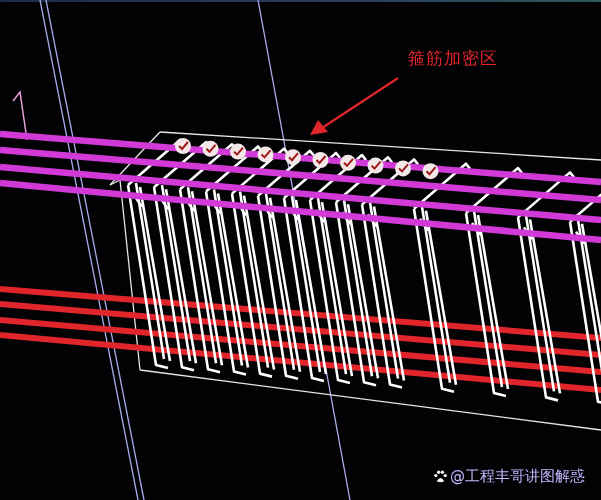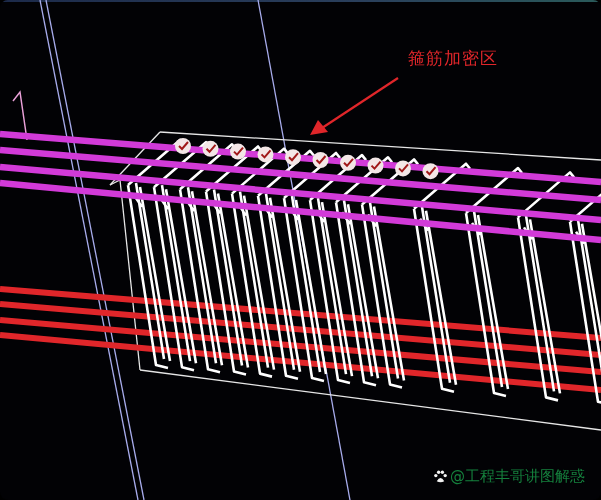--- a/index.html
+++ b/index.html
@@ -3,40 +3,39 @@
   <meta charset="utf-8">
   <style>
     html, body { margin: 0; padding: 0; background: #000; }
     .canvas {
       position: relative;
       width: 601px;
       height: 500px;
       background: #020205;
       overflow: hidden;
       font-family: "DejaVu Sans", sans-serif;
-      border-radius: 8px;
     }
     .top-edge {
       position: absolute; left: 0; top: 0; width: 601px; height: 2px;
       background: linear-gradient(90deg, #1c2a4a, #2a3f5c 60%, #2a5a5a);
     }
     svg.scene { position: absolute; left: 0; top: 0; }
     .annotation-label {
       position: absolute;
       left: 408px; top: 47px;
       font-size: 17px;
       color: #e0262a;
       letter-spacing: 1px;
       font-family: "DejaVu Sans", sans-serif;
     }
     .watermark {
       position: absolute;
       left: 433px; top: 467px;
       font-size: 15px;
-      color: #15803d;
+      color: #c4b5fd;
       display: flex; align-items: center; gap: 2px;
       font-family: "DejaVu Sans", sans-serif;
     }
     .paw { width: 15px; height: 15px; display: inline-block; }
   </style>
 </head>
 <body>
 
 <div class="canvas">
   <div class="top-edge"></div>

